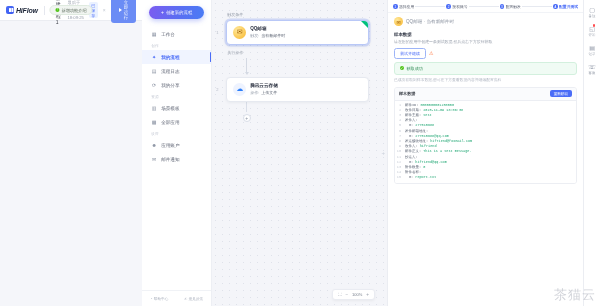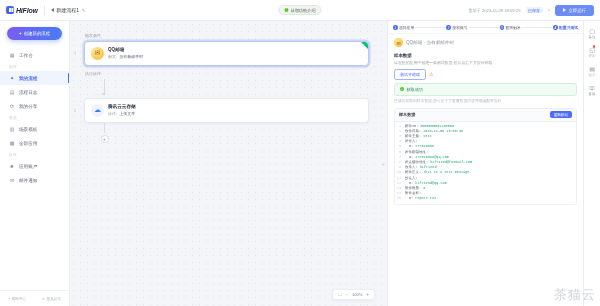--- a/index.html
+++ b/index.html
@@ -3,21 +3,21 @@
 <meta charset="utf-8">
 <style>
   * { box-sizing: border-box; margin: 0; padding: 0; }
   html, body { width: 600px; height: 306px; overflow: hidden; }
   body {
     font-family: "Liberation Sans", "DejaVu Sans", sans-serif;
     font-size: 5px;
     color: #2b2f38;
     background: #f5f6fa;
   }
-  .app { width: 600px; height: 306px; display: flex; flex-direction: column; position: relative; }
+  .app { width: 600px; height: 306px; display: flex; flex-direction: row; position: relative; }
 
   
   .header {
     height: 21px; background: #ffffff; border-bottom: 1px solid #ebedf2;
     display: flex; align-items: center; padding: 0 6px; flex: 0 0 21px; position: relative;
   }
   .logo { display: flex; align-items: center; gap: 2px; }
   .logo-mark {
     width: 8px; height: 8px; border-radius: 2px;
     background: linear-gradient(135deg,#4a6cf7,#3a5af0);

